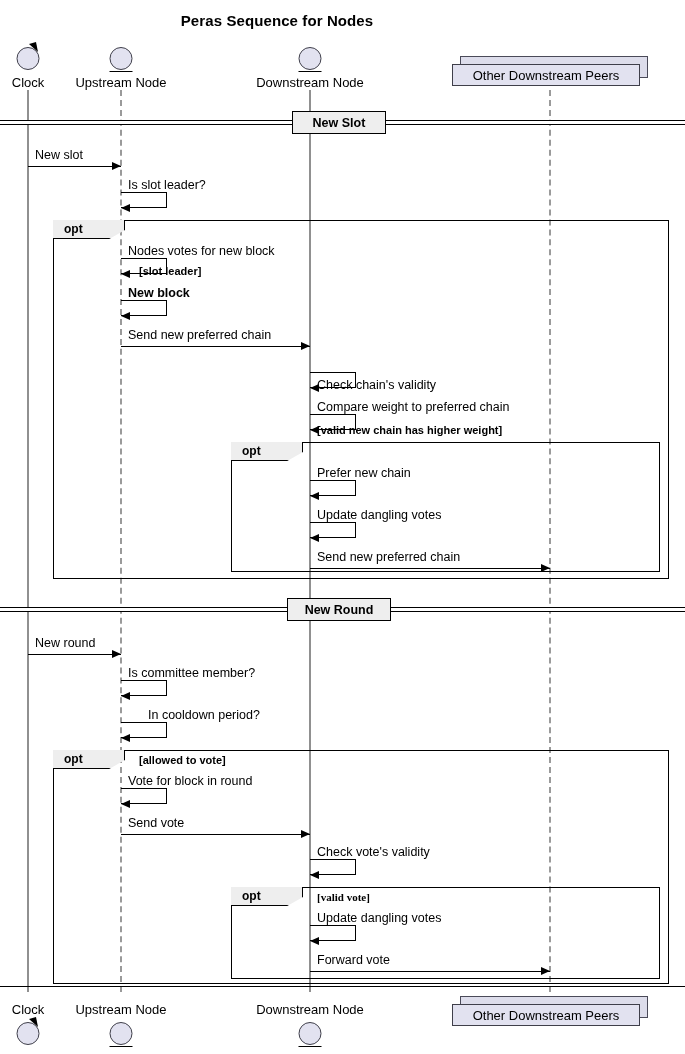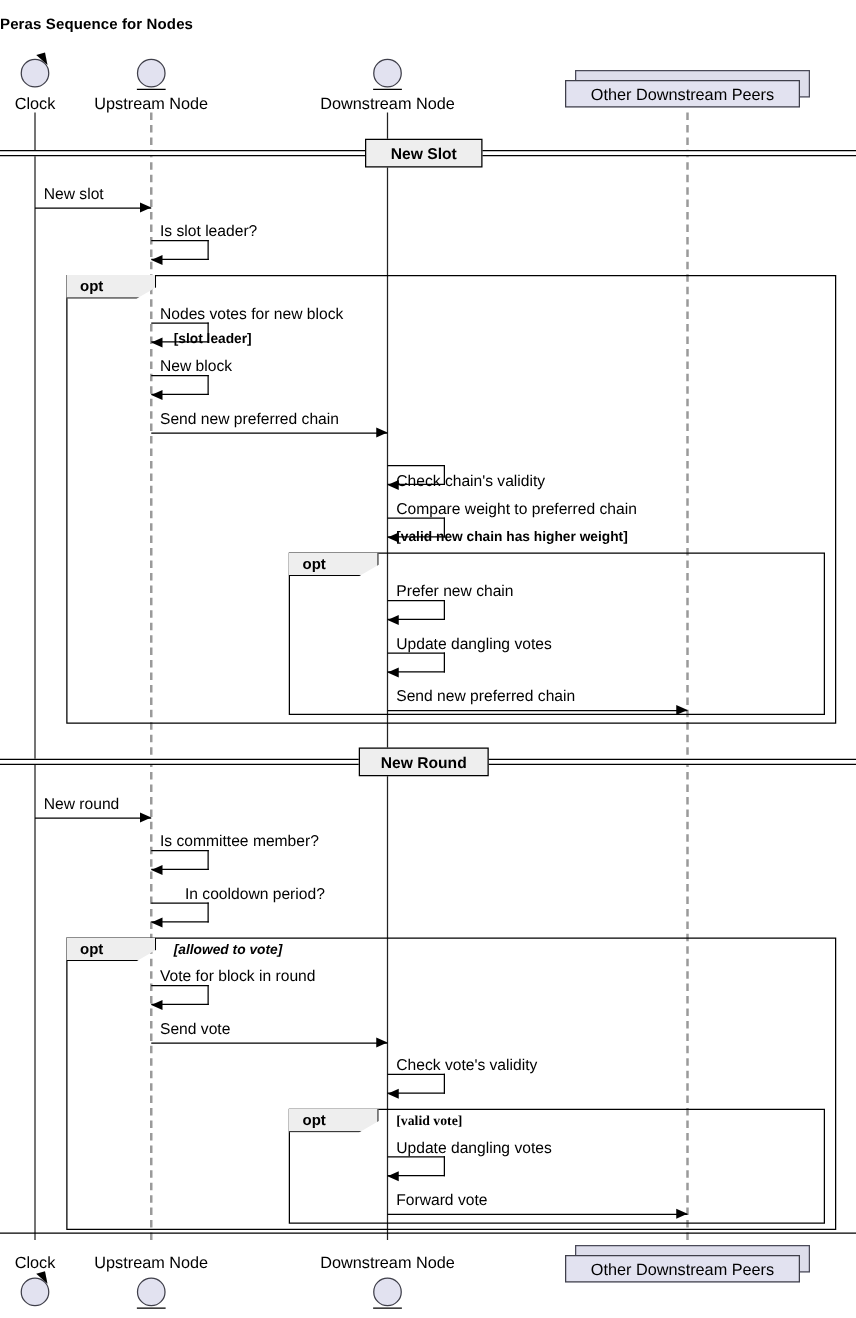--- a/index.html
+++ b/index.html
@@ -6,22 +6,22 @@
   body{
     width:685px;height:1054px;position:relative;overflow:hidden;
     font-family:"Liberation Sans","DejaVu Sans",sans-serif;
     color:#000000;
   }
   #canvas{position:absolute;inset:0;width:685px;height:1054px;}
   .abs{position:absolute;}
 
   
   .diagram-title{
-    left:0;top:12px;width:554px;text-align:left;
-    font-size:12px;font-weight:bold;letter-spacing:0.1px;
+    left:0;top:12px;width:554px;text-align:center;
+    font-size:15px;font-weight:bold;letter-spacing:0.1px;
   }
 
   
   .actor-label{
     font-size:13px;white-space:nowrap;text-align:center;
     transform:translateX(-50%);
   }
   .actor-circle{
     width:23px;height:23px;border-radius:50%;
     background:#E2E2F0;border:1.3px solid #3f3f4a;
@@ -112,21 +112,21 @@
       <div class="abs frag-guard" style="left: 139px; top: 224px; margin-top: 41px;">[slot leader]</div>
       <div class="abs frag-box" style="left: 231px; top: 442px; width: 429px; height: 130px;"></div>
       <div class="abs frag-tag" style="left: 231px; top: 442px; width: 72px; height: 19px;">
         <span>opt</span>
       </div>
       <div class="abs frag-guard" style="left: 317px; top: 424px;">[valid new chain has higher weight]</div>
       <div class="abs frag-box" style="left: 53px; top: 750px; width: 616px; height: 234px;"></div>
       <div class="abs frag-tag" style="left: 53px; top: 750px; width: 72px; height: 19px;">
         <span>opt</span>
       </div>
-      <div class="abs frag-guard" style="left: 139px; top: 754px; font-style: italic;">[allowed to vote]</div>
+      <div class="abs frag-guard" style="left: 139px; top: 754px;">[allowed to vote]</div>
       <div class="abs frag-box" style="left: 231px; top: 887px; width: 429px; height: 92px;"></div>
       <div class="abs frag-tag" style="left: 231px; top: 887px; width: 72px; height: 19px;">
         <span>opt</span>
       </div>
       <div class="abs frag-guard" style="left: 317px; top: 891px; font-family: Liberation Serif, serif;">[valid vote]</div>
     </div>
   <div id="layer-dividers">
       <div class="abs divider-rail" style="top: 120px;"></div>
       <div class="abs divider-box" style="left: 339px; top: 111px; width: 94px; height: 23px; background: rgb(238, 238, 238);">
         <span>New Slot</span>
@@ -139,21 +139,21 @@
   <div id="layer-messages">
       <div class="abs msg-label" style="left: 35px; top: 148px;">New slot</div>
       <div class="abs msg-line" style="left: 28px; top: 166px; width: 93px;"></div>
       <div class="abs arrow-head arrow-right" style="top: 161.5px; left: 112px;"></div>
       <div class="abs msg-label" style="left: 128px; top: 178px;">Is slot leader?</div>
       <div class="abs self-loop" style="left: 121px; top: 192px; width: 46px; height: 16px;"></div>
       <div class="abs arrow-head arrow-left" style="left: 121px; top: 203.5px;"></div>
       <div class="abs msg-label" style="left: 128px; top: 244px;">Nodes votes for new block</div>
       <div class="abs self-loop" style="left: 121px; top: 258px; width: 46px; height: 16px;"></div>
       <div class="abs arrow-head arrow-left" style="left: 121px; top: 269.5px;"></div>
-      <div class="abs msg-label" style="left: 128px; top: 286px;">New block</div>
+      <div class="abs msg-label" style="left: 128px; top: 286px; font-weight: bold;">New block</div>
       <div class="abs self-loop" style="left: 121px; top: 300px; width: 46px; height: 16px;"></div>
       <div class="abs arrow-head arrow-left" style="left: 121px; top: 311.5px;"></div>
       <div class="abs msg-label" style="left: 128px; top: 328px;">Send new preferred chain</div>
       <div class="abs msg-line" style="left: 121px; top: 346px; width: 189px;"></div>
       <div class="abs arrow-head arrow-right" style="top: 341.5px; left: 301px;"></div>
       <div class="abs msg-label" style="left: 317px; top: 358px; margin-top: 20px;">Check chain's validity</div>
       <div class="abs self-loop" style="left: 310px; top: 372px; width: 46px; height: 16px;"></div>
       <div class="abs arrow-head arrow-left" style="left: 310px; top: 383.5px;"></div>
       <div class="abs msg-label" style="left: 317px; top: 400px;">Compare weight to preferred chain</div>
       <div class="abs self-loop" style="left: 310px; top: 414px; width: 46px; height: 16px;"></div>

